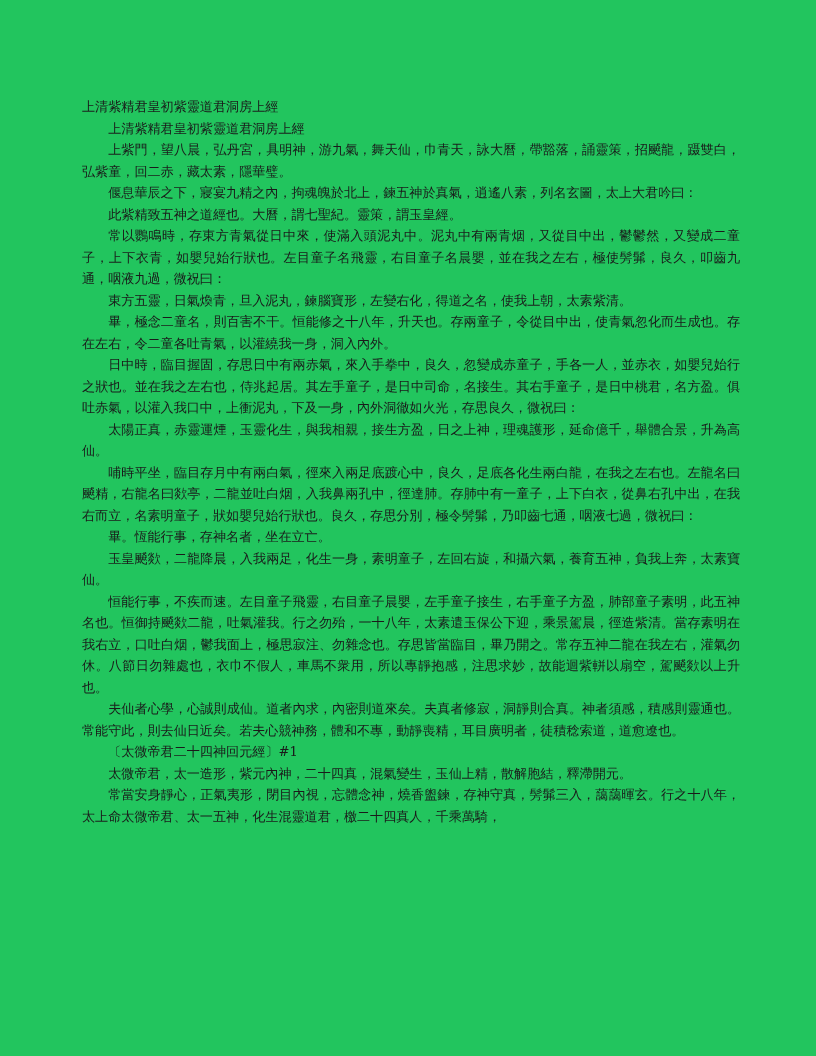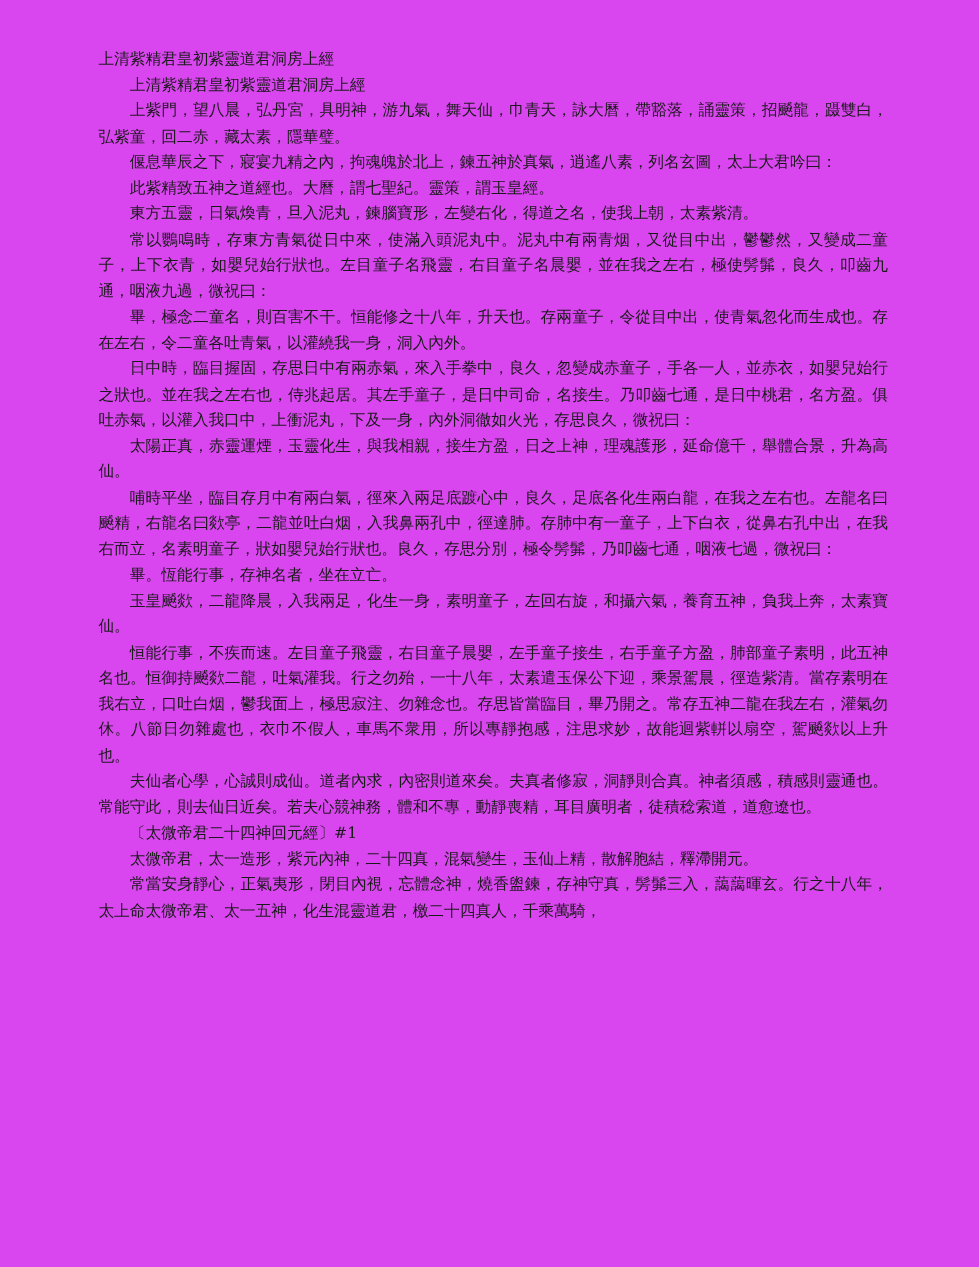--- a/index.html
+++ b/index.html
@@ -13,22 +13,22 @@
     height: 1056px;
     overflow: hidden;
     font-family: "DejaVu Serif", "Liberation Serif", serif;
     color: #1a1a1a;
     -webkit-font-smoothing: none;
   }
   #page {
     box-sizing: border-box;
     width: 816px;
     height: 1056px;
-    padding: 39px 76px 90px 82px;
-    background: #d946ef;
+    padding: 96px 76px 90px 82px;
+    background: #22c55e;
   }
   .doc-body {
     font-size: 13.1px;
     line-height: 21.5px;
     text-align: justify;
     text-justify: inter-ideograph;
     letter-spacing: 0px;
     word-break: break-all;
     overflow-wrap: anywhere;
   }
@@ -59,27 +59,27 @@
 
     <p class="para indent">上清紫精君皇初紫靈道君洞房上經</p>
 
 
     <p class="para indent">上紫門，望八晨，弘丹宮，具明神，游九氣，舞天仙，巾青天，詠大曆，帶豁落，誦靈策，招飇龍，蹑雙白，弘紫童，回二赤，藏太素，隱華璧。</p>
 
     <p class="para indent">偃息華辰之下，寢宴九精之內，拘魂魄於北上，鍊五神於真氣，逍遙八素，列名玄圖，太上大君吟曰：</p>
 
     <p class="para indent">此紫精致五神之道經也。大曆，謂七聖紀。靈策，謂玉皇經。</p>
 
+    <p class="para indent">常以鸚鳴時，存東方青氣從日中來，使滿入頭泥丸中。泥丸中有兩青烟，又從目中出，鬱鬱然，又變成二童子，上下衣青，如嬰兒始行狀也。左目童子名飛靈，右目童子名晨嬰，並在我之左右，極使髣髴，良久，叩齒九通，咽液九過，微祝曰：</p>
+
     <p class="para indent">東方五靈，日氣煥青，旦入泥丸，鍊腦寶形，左變右化，得道之名，使我上朝，太素紫清。</p>
-
-    <p class="para indent">常以鸚鳴時，存東方青氣從日中來，使滿入頭泥丸中。泥丸中有兩青烟，又從目中出，鬱鬱然，又變成二童子，上下衣青，如嬰兒始行狀也。左目童子名飛靈，右目童子名晨嬰，並在我之左右，極使髣髴，良久，叩齒九通，咽液九過，微祝曰：</p>
 
     <p class="para indent">畢，極念二童名，則百害不干。恒能修之十八年，升天也。存兩童子，令從目中出，使青氣忽化而生成也。存在左右，令二童各吐青氣，以灌繞我一身，洞入內外。</p>
 
-    <p class="para indent">日中時，臨目握固，存思日中有兩赤氣，來入手拳中，良久，忽變成赤童子，手各一人，並赤衣，如嬰兒始行之狀也。並在我之左右也，侍兆起居。其左手童子，是日中司命，名接生。乃叩齒七通，是日中桃君，名方盈。俱吐赤氣，以灌入我口中，上衝泥丸，下及一身，內外洞徹如火光，存思良久，微祝曰：</p>
+    <p class="para indent">日中時，臨目握固，存思日中有兩赤氣，來入手拳中，良久，忽變成赤童子，手各一人，並赤衣，如嬰兒始行之狀也。並在我之左右也，侍兆起居。其左手童子，是日中司命，名接生。其右手童子，是日中桃君，名方盈。俱吐赤氣，以灌入我口中，上衝泥丸，下及一身，內外洞徹如火光，存思良久，微祝曰：</p>
 
     <p class="para indent">太陽正真，赤靈運煙，玉靈化生，與我相親，接生方盈，日之上神，理魂護形，延命億千，舉體合景，升為高仙。</p>
 
     <p class="para indent">哺時平坐，臨目存月中有兩白氣，徑來入兩足底踱心中，良久，足底各化生兩白龍，在我之左右也。左龍名曰飇精，右龍名曰欻亭，二龍並吐白烟，入我鼻兩孔中，徑達肺。存肺中有一童子，上下白衣，從鼻右孔中出，在我右而立，名素明童子，狀如嬰兒始行狀也。良久，存思分別，極令髣髴，乃叩齒七通，咽液七過，微祝曰：</p>
 
     <p class="para indent">畢。恆能行事，存神名者，坐在立亡。</p>
 
     <p class="para indent">玉皇飇欻，二龍降晨，入我兩足，化生一身，素明童子，左回右旋，和攝六氣，養育五神，負我上奔，太素寶仙。</p>
 
     <p class="para indent">恒能行事，不疾而速。左目童子飛靈，右目童子晨嬰，左手童子接生，右手童子方盈，肺部童子素明，此五神名也。恒御持飇欻二龍，吐氣灌我。行之勿殆，一十八年，太素遣玉保公下迎，乘景駕晨，徑造紫清。當存素明在我右立，口吐白烟，鬱我面上，極思寂注、勿雜念也。存思皆當臨目，畢乃開之。常存五神二龍在我左右，灌氣勿休。八節日勿雜處也，衣巾不假人，車馬不衆用，所以專靜抱感，注思求妙，故能迴紫軿以扇空，駕飇欻以上升也。</p>

